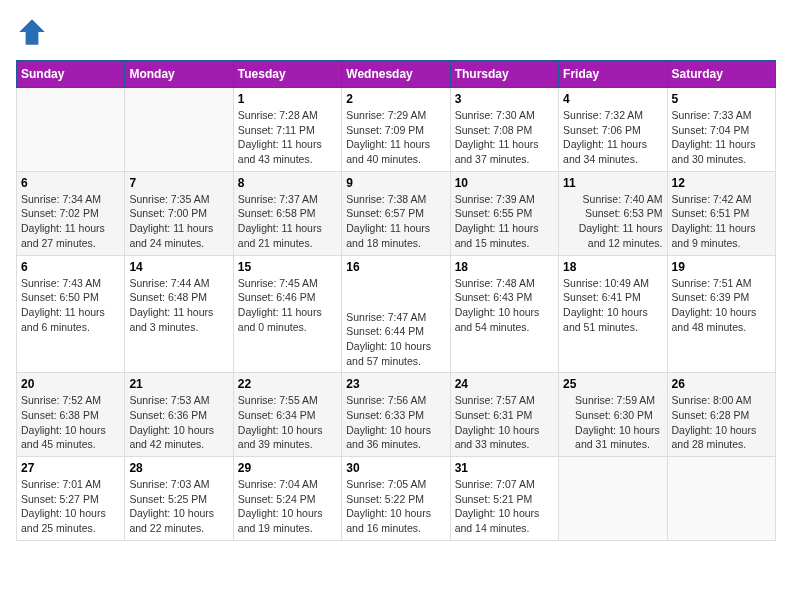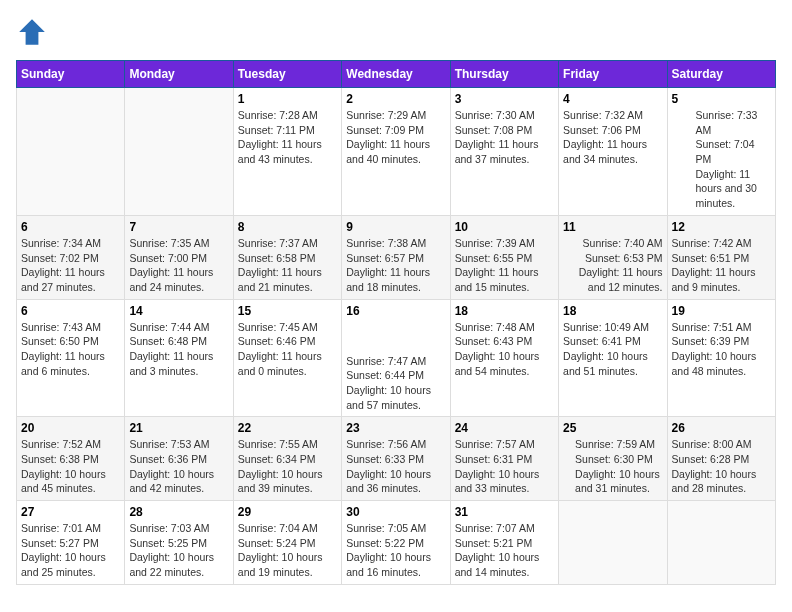--- a/index.html
+++ b/index.html
@@ -51,21 +51,21 @@
     .location {
       font-size: 16px;
       color: #555;
     }
     table {
       width: 100%;
       border-collapse: collapse;
       font-size: 11px;
     }
     thead tr {
-      background: #6d28d9;
+      background: #a21caf;
       color: #fff;
       border-radius: 13px;
     }
     thead th {
       padding: 6px 4px;
       text-align: left;
       font-size: 12px;
       font-weight: bold;
       border: 1px solid #1a5a9a;
     }
@@ -154,21 +154,21 @@
 Daylight: 11 hours and 37 minutes.</div>
         </td>
         <td>
           <span class="day-number">4</span>
           <div class="day-info" style="white-space: pre-line;">Sunrise: 7:32 AM
 Sunset: 7:06 PM
 Daylight: 11 hours and 34 minutes.</div>
         </td>
         <td>
           <span class="day-number">5</span>
-          <div class="day-info" style="white-space: pre-line; margin-left: 24px;">Sunrise: 7:33 AM
+          <div class="day-info" style="white-space: pre-line;">Sunrise: 7:33 AM
 Sunset: 7:04 PM
 Daylight: 11 hours and 30 minutes.</div>
         </td>
       </tr>
       <tr>
         <td>
           <span class="day-number">6</span>
           <div class="day-info" style="white-space: pre-line;">Sunrise: 7:34 AM
 Sunset: 7:02 PM
 Daylight: 11 hours and 27 minutes.</div>

